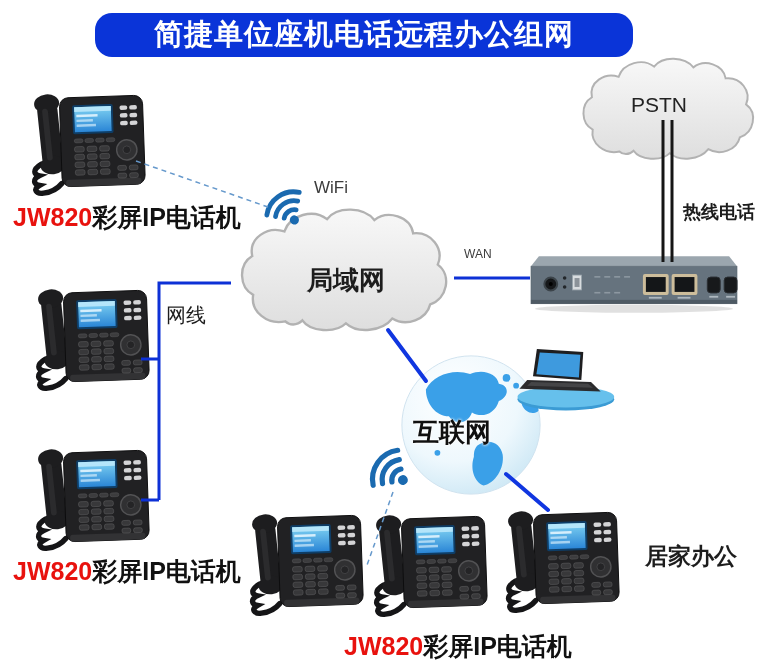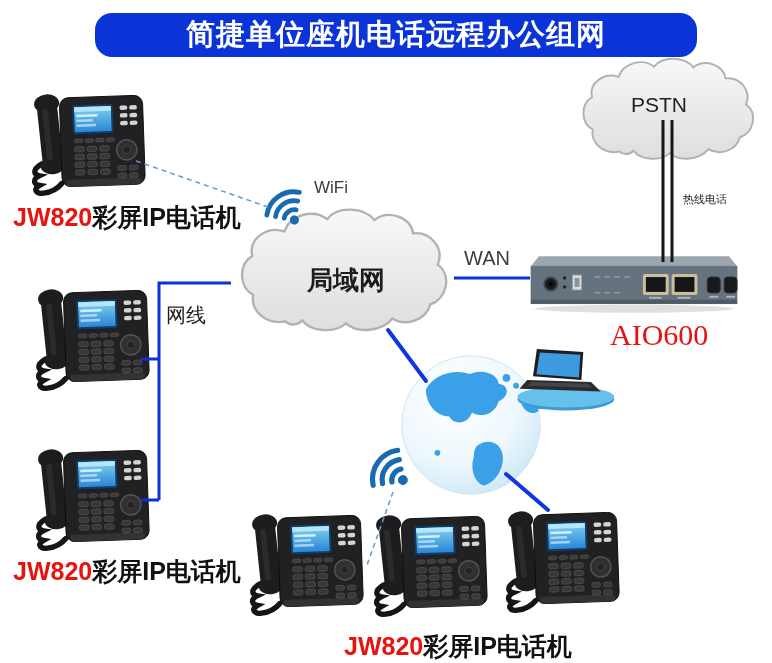--- a/index.html
+++ b/index.html
@@ -3,31 +3,31 @@
 <meta charset="utf-8">
 <style>
   html,body{margin:0;padding:0;background:#fff;}
   #stage{
     position:relative;width:772px;height:663px;background:#ffffff;overflow:hidden;
     font-family:"Liberation Sans","DejaVu Sans",sans-serif;
   }
   .abs{position:absolute;}
   
   .banner{
-    left:95px;top:13px;width:602px;height:44px;background:#0a34d8;border-radius:17px;
+    left:95px;top:13px;width:538px;height:44px;background:#0a34d8;border-radius:17px;
     display:flex;align-items:center;justify-content:center;z-index:6;
   }
   .banner span{color:#ffffff;font-size:29px;font-weight:bold;letter-spacing:1px;white-space:nowrap;}
   
   .lbl{z-index:6;white-space:nowrap;color:#1d1d1d;}
   .pstn-txt{left:631px;top:93px;font-size:21px;color:#222;}
   .telecom-txt{left:700px;top:146px;font-size:23px;font-weight:bold;}
-  .hotline-txt{left:683px;top:192px;font-size:11px;font-weight:normal;}
+  .hotline-txt{left:683px;top:200px;font-size:18px;font-weight:bold;}
   .wifi-txt{left:314px;top:178px;font-size:17px;color:#3c3c3c;}
-  .wan-txt{left:464px;top:247px;font-size:20px;color:#3c3c3c;}
+  .wan-txt{left:464px;top:247px;font-size:12px;color:#3c3c3c;}
   .lan-txt{left:307px;top:263px;font-size:26px;font-weight:bold;}
   .cable-txt{left:166px;top:302px;font-size:20px;}
   .aio-txt{left:610px;top:318px;font-size:30px;color:#e8120e;font-family:"Liberation Serif","DejaVu Serif",serif;}
   .inet-txt{left:413px;top:415px;font-size:26px;font-weight:bold;color:#101010;
             text-shadow:0 0 3px rgba(255,255,255,.9),0 0 3px rgba(255,255,255,.9);}
   .home-txt{left:645px;top:541px;font-size:23px;font-weight:bold;}
   .phone-label{font-size:25px;font-weight:bold;color:#111;z-index:6;white-space:nowrap;}
   .phone-label .model{color:#e8120e;}
   .pl1{left:13px;top:201px;}
   .pl2{left:13px;top:555px;}
@@ -251,21 +251,22 @@
     <path d="M506,474 L548,510" stroke="#1036e0" stroke-width="4" stroke-linecap="round" fill="none"></path>
     <path d="M663,120 L663,262 M672,120 L672,262" stroke="#161616" stroke-width="3" fill="none"></path>
   </svg>
 
   <div class="abs lbl pstn-txt">PSTN</div>
   <div class="abs lbl hotline-txt">热线电话</div>
   <div class="abs lbl wifi-txt">WiFi</div>
   <div class="abs lbl wan-txt">WAN</div>
   <div class="abs lbl lan-txt">局域网</div>
   <div class="abs lbl cable-txt">网线</div>
-  <div class="abs lbl aio-txt">AIO600</div>
+  <div class="abs lbl inet-txt">互联网</div>
+  <div class="abs lbl home-txt">居家办公</div>
 
   <div class="abs phone-label pl1">
     <span class="model">JW820</span><span>彩屏IP电话机</span>
   </div>
   <div class="abs phone-label pl2">
     <span class="model">JW820</span><span>彩屏IP电话机</span>
   </div>
   <div class="abs phone-label pl3">
     <span class="model">JW820</span><span>彩屏IP电话机</span>
   </div>

